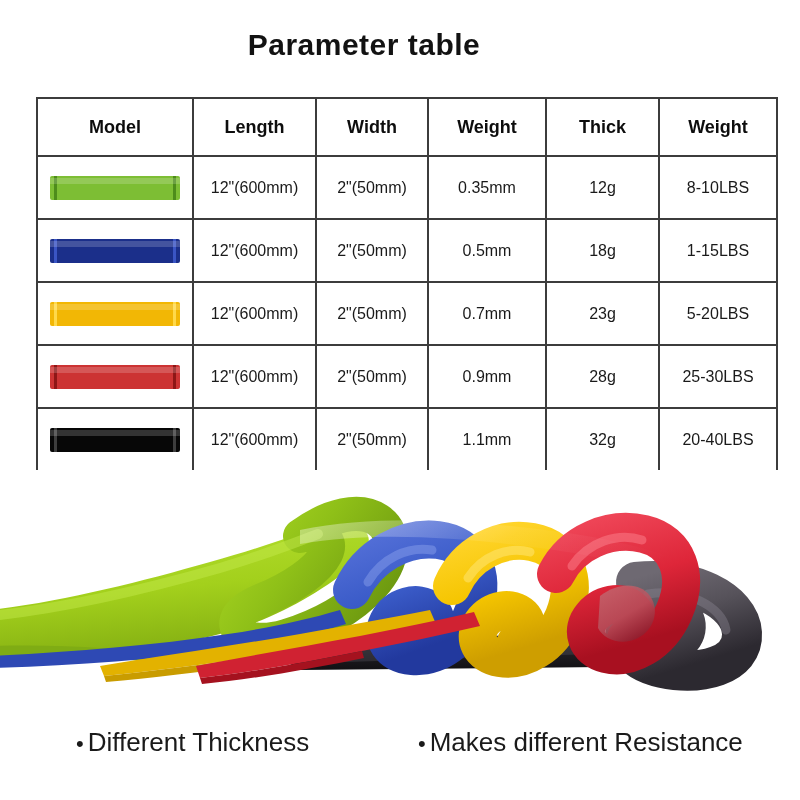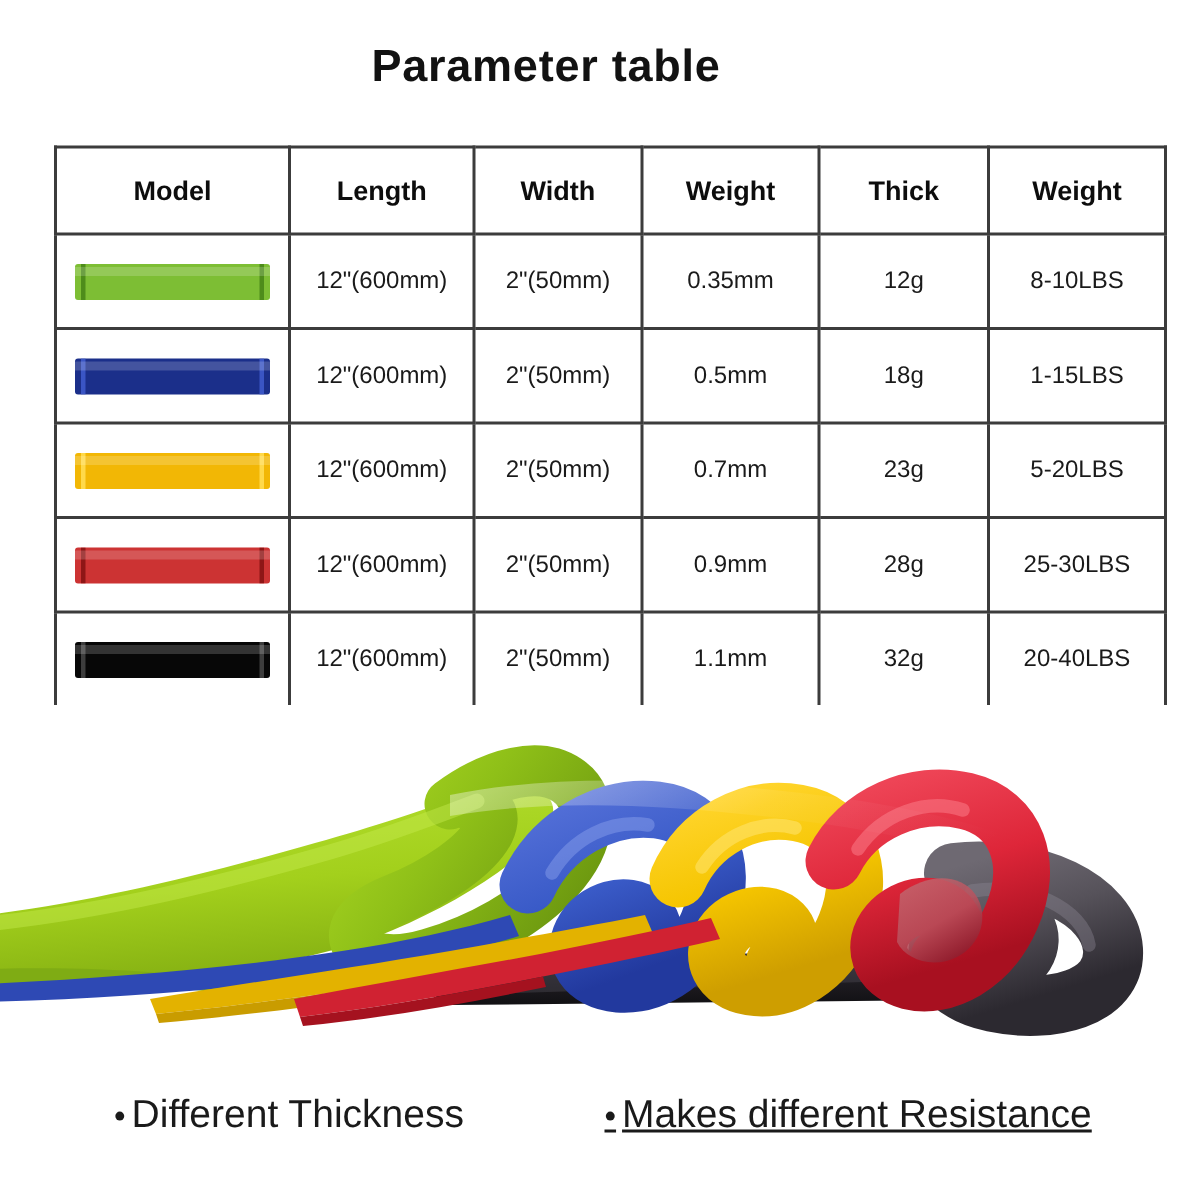--- a/index.html
+++ b/index.html
@@ -126,21 +126,21 @@
     color: #1a1a1a;
     white-space: nowrap;
     line-height: 1.1;
   }
   .caption .dot {
     font-size: 22px;
     vertical-align: middle;
     margin-right: 4px;
   }
   .caption-1 { left: 76px; top: 6px; }
-  .caption-2 { left: 403px; top: 6px; text-decoration: underline; }
+  .caption-2 { left: 418px; top: 6px; }
 </style>
 </head>
 <body>
 
 <div class="page-title">Parameter table</div>
 
 <div class="param-table-wrap">
   <table class="param-table">
     <colgroup>
       <col class="c-model">

